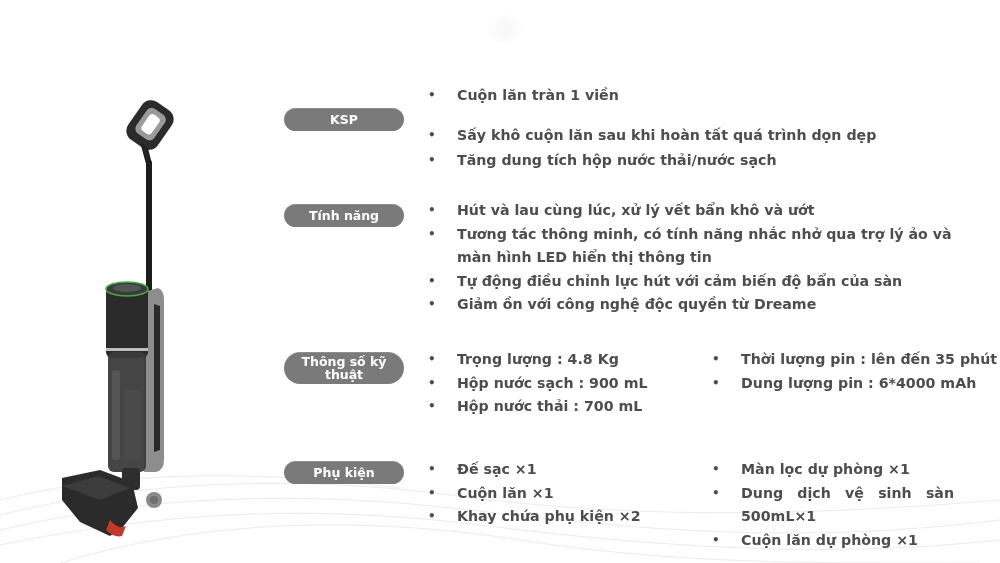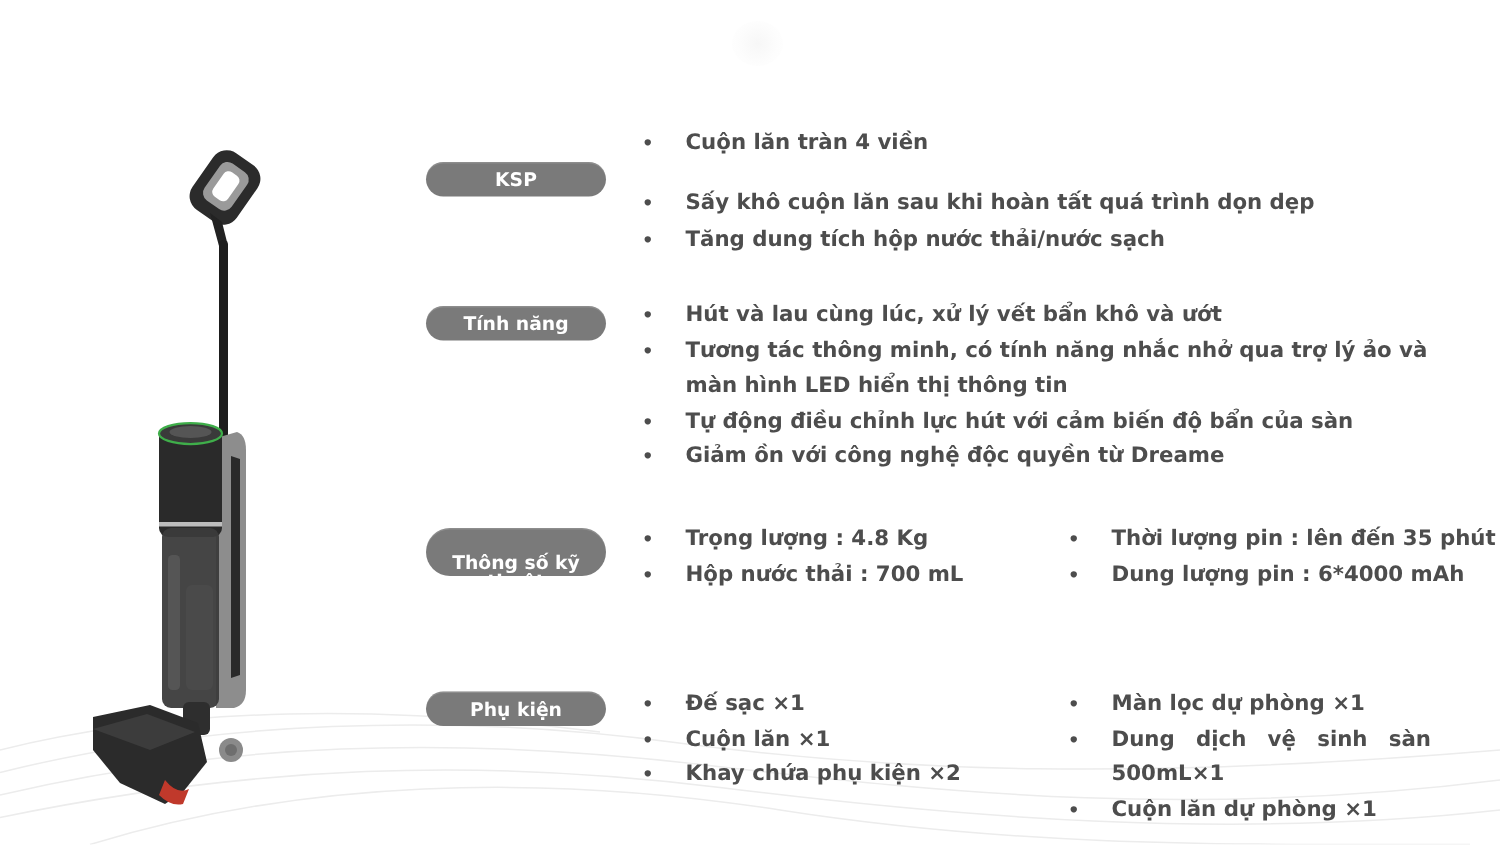--- a/index.html
+++ b/index.html
@@ -11,21 +11,21 @@
 
   .product { position: absolute; left: 40px; top: 90px; width: 160px; height: 460px; z-index: 1; }
 
   .section { position: absolute; left: 284px; z-index: 2; }
   .pill {
     position: absolute; left: 0; width: 120px; height: 23px;
     background: #7a7a7a; color: #ffffff; border-radius: 12px;
     font-weight: bold; font-size: 12.5px; line-height: 23px; text-align: center;
     box-shadow: inset 0 1px 0 rgba(255,255,255,0.15);
   }
-  .pill.two-line { height: 32px; line-height: 13px; padding-top: 16px; border-radius: 16px; }
+  .pill.two-line { height: 32px; line-height: 13px; padding-top: 3px; border-radius: 16px; }
 
   ul.items { position: absolute; list-style: none; }
   ul.items li {
     position: relative; padding-left: 29px;
     font-weight: bold; font-size: 14.2px; line-height: 23.5px; color: #4d4d4d;
     white-space: nowrap;
   }
   ul.items li::before {
     content: "•"; position: absolute; left: 0; top: 0; font-size: 12px; color: #4d4d4d;
   }
@@ -77,21 +77,21 @@
     <circle cx="114" cy="410" r="8" fill="#8a8a8a"></circle>
     <circle cx="114" cy="410" r="4" fill="#6e6e6e"></circle>
     <path d="M70,430 Q78,440 86,436 L82,446 Q74,448 66,440 Z" fill="#c0392b"></path>
   </g>
 </svg>
 
 <div class="section" style="top:90px;">
   <div class="pill" style="top:18px;">KSP</div>
 </div>
 <ul class="items" style="left:428px; top:84px;">
-  <li>Cuộn lăn tràn 4 viền</li>
+  <li>Cuộn lăn tràn 1 viền</li>
   <li style="margin-top:16px;">Sấy khô cuộn lăn sau khi hoàn tất quá trình dọn dẹp</li>
   <li style="margin-top:2px;">Tăng dung tích hộp nước thải/nước sạch</li>
 </ul>
 
 <div class="section" style="top:204px;">
   <div class="pill" style="top:0;">Tính năng</div>
 </div>
 <ul class="items" style="left:428px; top:199px; width:540px;">
   <li>Hút và lau cùng lúc, xử lý vết bẩn khô và ướt</li>
   <li class="wrap" style="width:540px;">Tương tác thông minh, có tính năng nhắc nhở qua trợ lý ảo và màn hình LED hiển thị thông tin</li>
@@ -100,20 +100,21 @@
 </ul>
 
 <div class="section" style="top:352px;">
   <div class="pill two-line" style="top:0;">
     <div>Thông số kỹ</div>
     <div>thuật</div>
   </div>
 </div>
 <ul class="items" style="left:428px; top:348px;">
   <li>Trọng lượng : 4.8 Kg</li>
+  <li>Hộp nước sạch : 900 mL</li>
   <li>Hộp nước thải : 700 mL</li>
 </ul>
 <ul class="items" style="left:712px; top:348px;">
   <li>Thời lượng pin : lên đến 35 phút</li>
   <li>Dung lượng pin : 6*4000 mAh</li>
 </ul>
 
 <div class="section" style="top:461px;">
   <div class="pill" style="top:0;text-align:center;">Phụ kiện</div>
 </div>

